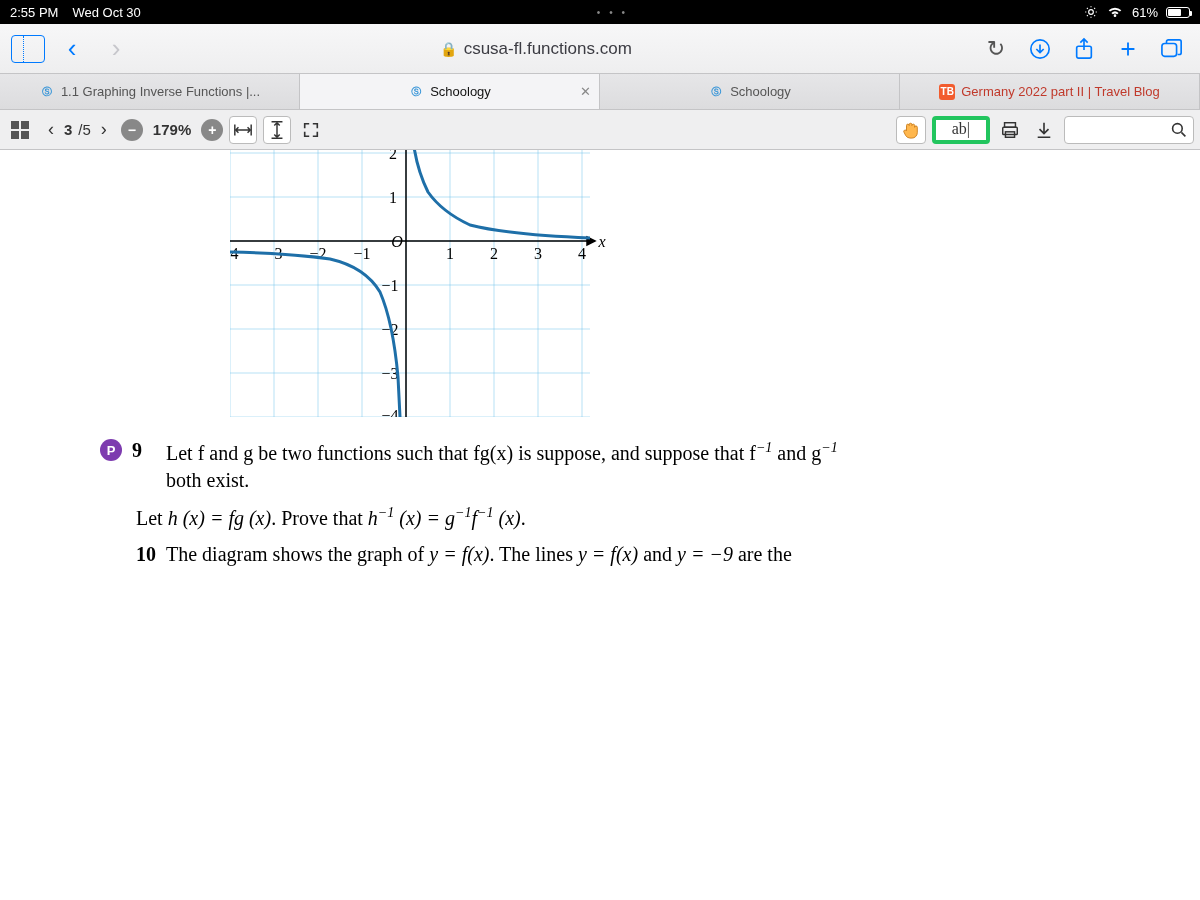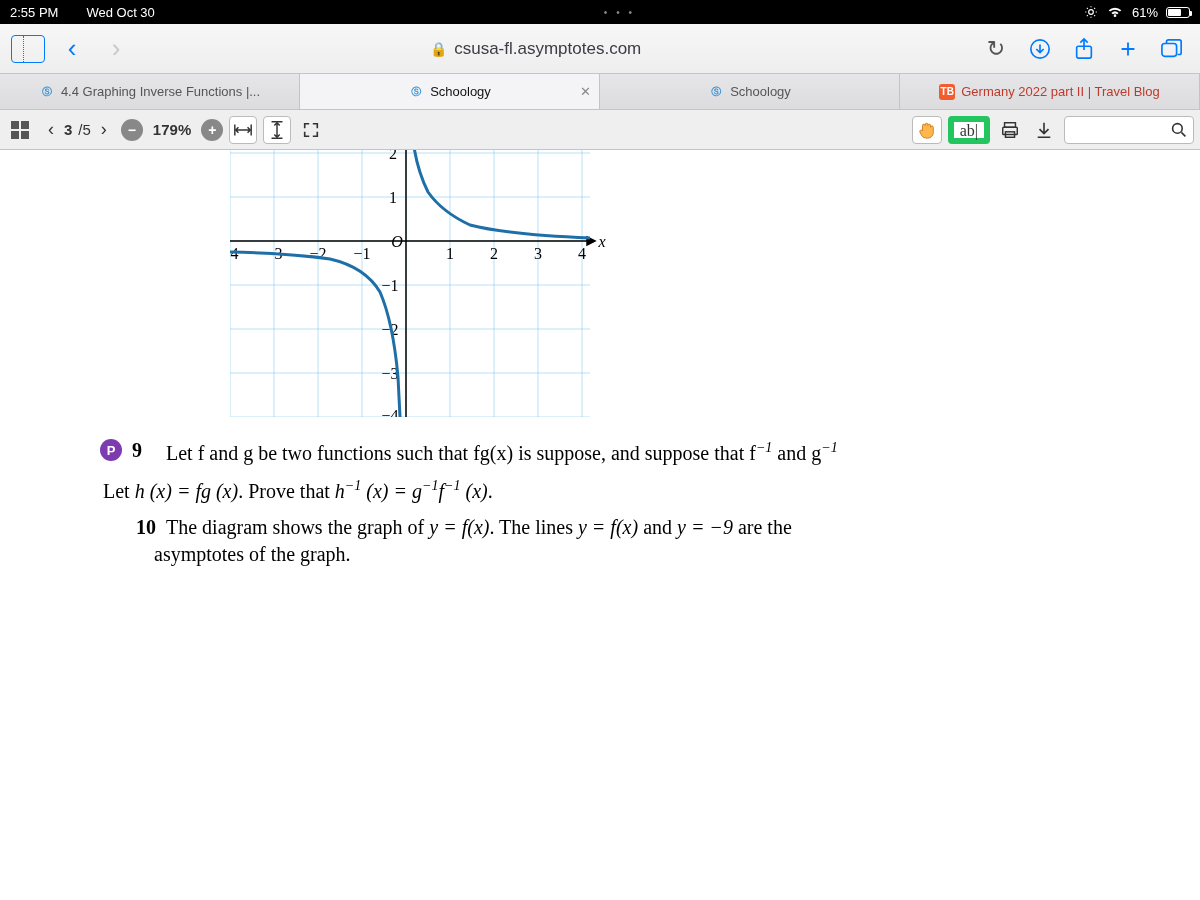--- a/index.html
+++ b/index.html
@@ -13,21 +13,21 @@
   .status-bar {
     height: 24px;
     background: #000;
     color: #fff;
     display: flex;
     align-items: center;
     padding: 0 10px;
     font-size: 13px;
     font-weight: 500;
   }
-  .status-left { display: flex; gap: 28px; }
+  .status-left { display: flex; gap: 14px; }
   .status-center { flex: 1; text-align: center; letter-spacing: 3px; color: #888; font-size: 10px;}
   .status-right { display: flex; align-items: center; gap: 8px; }
   .battery {
     width: 24px; height: 11px; border: 1px solid #fff; border-radius: 3px; position: relative;
   }
   .battery::after { content:""; position:absolute; right:-3px; top:3px; width:2px; height:5px; background:#fff; border-radius:0 1px 1px 0;}
   .battery-fill { position:absolute; left:1px; top:1px; height:7px; width:60%; background:#fff; border-radius:1px;}
   .wifi-icon svg, .sun-icon svg { display:block; }
 
   
@@ -100,21 +100,21 @@
   .grid-ic span { background:#555;}
   .page-ctl { display:flex; align-items:center; gap:6px; margin:0 4px;}
   .page-chev { font-size:18px; color:#333; padding:0 4px;}
   .page-num { font-weight:600;}
   .page-total { color:#333;}
   .circ { width:22px; height:22px; border-radius:50%; background:#888; color:#fff; display:flex; align-items:center; justify-content:center; font-size:14px; font-weight:700;}
   .zoom-val { font-weight:600; margin:0 4px;}
   .svg-btn svg { display:block;}
   .pdf-spacer { flex:1;}
   .hand-btn { background:#fff; border:1px solid #bbb; width:30px; height:28px; border-radius:4px; display:flex; align-items:center; justify-content:center;}
-  .ab-btn { font-family: 'Times New Roman', serif; font-size:16px; border:6px solid #22c55e; background:#fff; height:28px; padding:0 6px; border-radius:4px;}
+  .ab-btn { font-family: 'Times New Roman', serif; font-size:16px; border:4px solid #22c55e; background:#fff; height:28px; padding:0 16px; border-radius:4px;}
   .search-box { width:130px; height:28px; border:1px solid #bbb; border-radius:4px; background:#fff; display:flex; align-items:center; justify-content:flex-end; padding-right:6px;}
 
   
   .content {
     background:#fff; height:calc(900px - 24px - 50px - 36px - 40px); overflow:hidden;
     padding: 0 0 0 0;
   }
   .page {
     background:#fff; margin:0 auto; width: 1040px; padding: 0 20px;
     font-family: 'Times New Roman', Georgia, serif;
@@ -168,21 +168,21 @@
     <div class="sidebar-btn"></div>
   </div>
   <div class="tb-btn">
       <span class="chev">‹</span>
     </div>
   <div class="tb-btn">
       <span class="chev dis">›</span>
     </div>
   <div class="url-box">
     <span class="lock-icon">🔒</span>
-    <span>csusa-fl.asymptotes.com</span>
+    <span>csusa-fl.functions.com</span>
   </div>
   <div class="tb-btn reload">↻</div>
   <div class="tb-btn icon-btn">
     <svg width="22" height="22" viewBox="0 0 24 24" fill="none" stroke="#007aff" stroke-width="1.8">
         <circle cx="12" cy="12" r="10"></circle>
         <path d="M12 7v8M8 12l4 4 4-4"></path>
       </svg>
   </div>
   <div class="tb-btn icon-btn">
     <svg width="22" height="24" viewBox="0 0 24 26" fill="none" stroke="#007aff" stroke-width="1.8">
@@ -199,21 +199,21 @@
     <svg width="24" height="22" viewBox="0 0 26 24" fill="none" stroke="#007aff" stroke-width="1.8">
         <rect x="2" y="6" width="16" height="14" rx="3"></rect>
         <path d="M7 6V4a2 2 0 012-2h12a2 2 0 012 2v12a2 2 0 01-2 2h-2"></path>
       </svg>
   </div>
 </div>
 
 <div class="tab-strip">
   <div class="tab">
     <span class="favicon s-icon">Ⓢ</span>
-    <span class="lbl">4.4 Graphing Inverse Functions |...</span>
+    <span class="lbl">1.1 Graphing Inverse Functions |...</span>
   </div>
   <div class="tab active">
     <span class="favicon s-icon">Ⓢ</span>
     <span class="lbl">Schoology</span>
     <span class="close-x">✕</span>
   </div>
   <div class="tab">
     <span class="favicon s-icon">Ⓢ</span>
     <span class="lbl">Schoology</span>
   </div>
@@ -342,27 +342,27 @@
       </svg>
     </div>
 
     <div class="qrow">
       <div class="p-badge">P</div>
       <div class="qnum">9</div>
       <div style="flex:1">
         <div class="qtext">
           <span>Let f and g be two functions such that fg(x) is suppose, and suppose that f</span><sup class="math">−1</sup><span> and g</span><sup class="math">−1</sup>
         </div>
+        <div class="qtext">
+          <span>both exist.</span>
+        </div>
       </div>
     </div>
-    <div class="qtext indent" style="margin-left:3px; margin-top:10px;">
+    <div class="qtext indent" style="margin-left:36px; margin-top:10px;">
       <span>Let </span><span class="math">h</span><span class="math up"> (</span><span class="math">x</span><span class="math up">) = </span><span class="math">fg</span><span class="math up"> (</span><span class="math">x</span><span class="math up">)</span><span>. Prove that </span><span class="math">h</span><sup class="math">−1</sup><span class="math up"> (</span><span class="math">x</span><span class="math up">)</span><span class="math up"> = </span><span class="math">g</span><sup class="math">−1</sup><span class="math">f</span><sup class="math">−1</sup><span class="math up"> (</span><span class="math">x</span><span class="math up">)</span><span>.</span>
     </div>
 
     <div class="qtext" style="margin-left:36px; margin-top:10px;">
       <span class="qnum" style="display:inline-block; width:30px; font-weight:700;">10</span><span>The diagram shows the graph of </span><span class="math">y</span><span class="math up"> = </span><span class="math">f</span><span class="math up">(</span><span class="math">x</span><span class="math up">)</span><span>. The lines </span><span class="math">y</span><span class="math up"> = </span><span class="math">f</span><span class="math up">(</span><span class="math">x</span><span class="math up">)</span><span> and </span><span class="math">y</span><span class="math up"> = −9</span><span> are the</span>
     </div>
-    <div class="qtext" style="margin-left:54px;">
-      <span>asymptotes of the graph.</span>
-    </div>
 
   </div>
 </div>
 
 </body></html>

